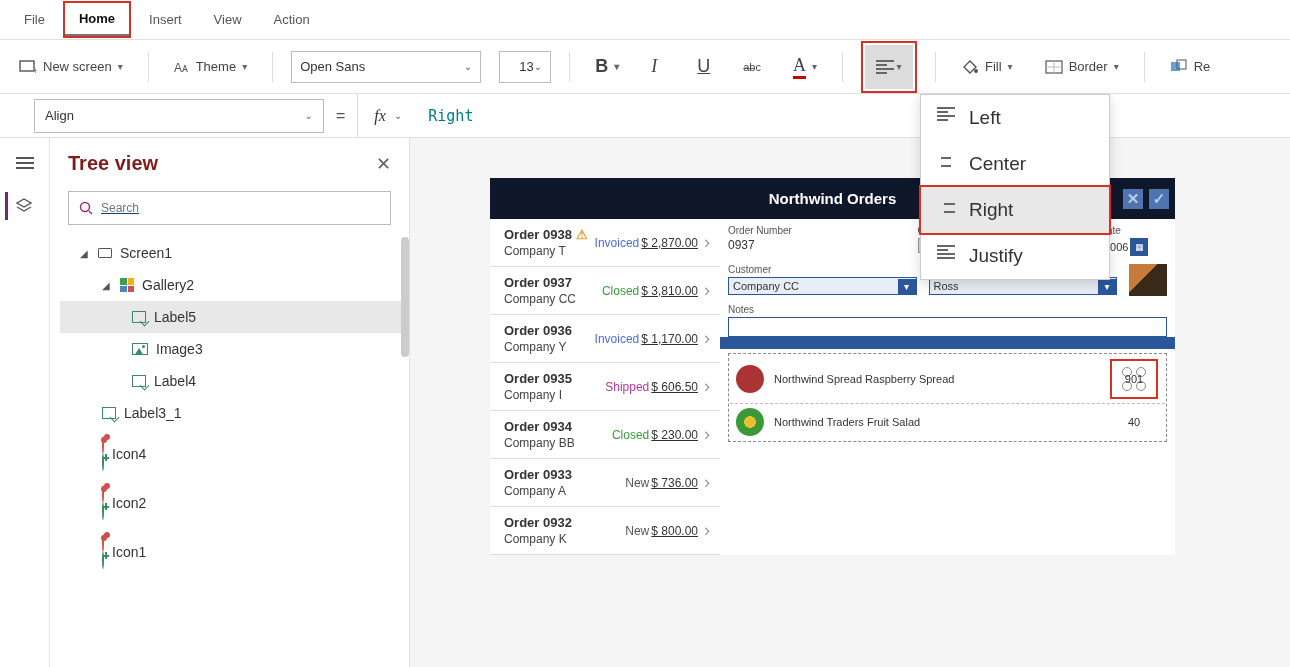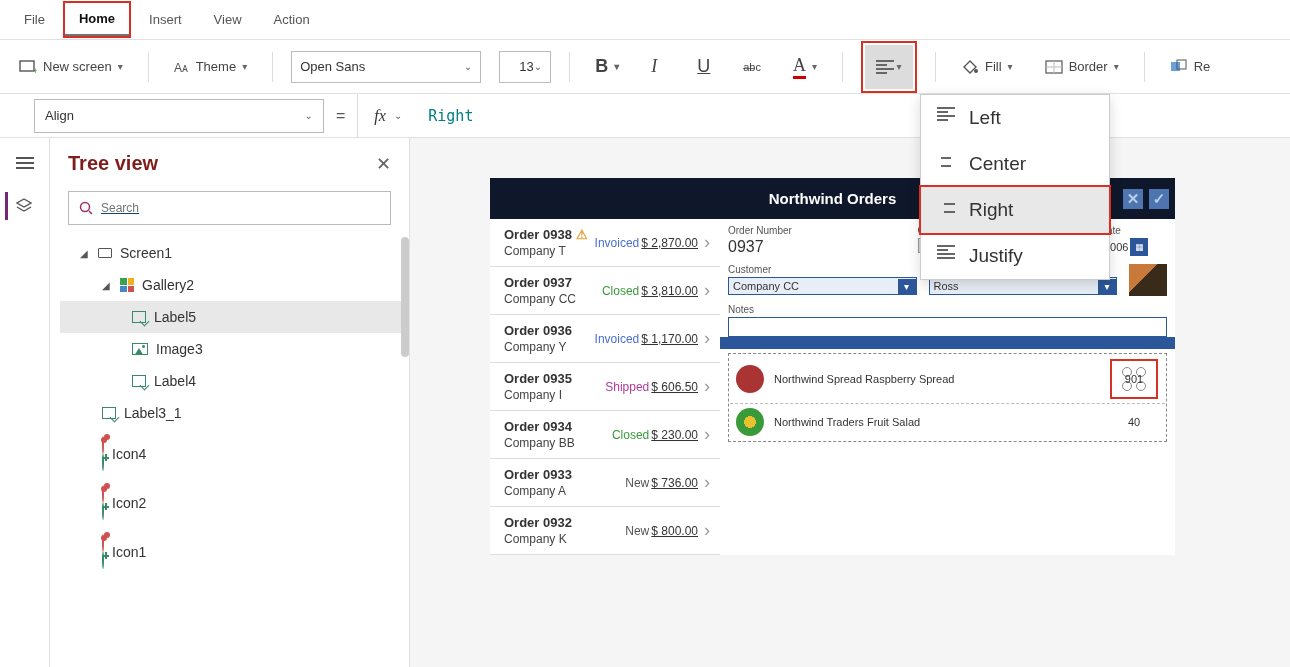--- a/index.html
+++ b/index.html
@@ -86,21 +86,21 @@
 .oi-right{ display:flex; flex-direction:row; align-items:flex-end; gap:2px;}
 .oi-status{ font-size:12px;}
 .st-invoiced{color:#4a6fd0;} .st-closed{color:#3a9a3a;} .st-shipped{color:#b03a9a;} .st-new{color:#555;}
 .oi-amt{ font-size:12px; color:#333;text-decoration:underline;}
 .chevr{ color:#999; font-size:18px; margin-left:6px;}
 
 .order-detail{ flex:1; padding:6px 8px 8px 8px; font-size:11px;}
 .drow{ display:flex; gap:12px; margin-bottom:8px;}
 .dfield{ display:flex; flex-direction:column; gap:2px; flex:1;}
 .dlabel{ color:#555; font-size:10px;}
-.dval{ font-size:16px;}
+.dval{ font-size:12px;}
 .chip{ background:#d8d8d8; border:1px solid #999; padding:1px 6px; font-size:10px; display:inline-block;}
 .dsel{ border:1.5px solid #2b579a; display:flex; align-items:center; justify-content:space-between; padding:2px 4px; font-size:11px; color:#333; background:#e8eef7;}
 .dsel .dd{ width:18px; background:#2b579a; color:#fff; text-align:center; font-size:10px; margin:-2px -4px -2px 0; padding:2px 0;}
 .avatar{ width:38px; height:32px; background:linear-gradient(135deg,#c87a3a 40%,#3a2a1a 40%);}
 .notes{ border:1.5px solid #2b579a; height:20px; width:100%;}
 .bluebar{ height:12px; background:#2b579a; margin: -6px -8px 4px -8px;}
 .line-items{ border:1px dashed #888; padding:1px; margin-top:2px;}
 .li-row{ display:flex; align-items:center; gap:10px; padding:4px 6px; border-bottom:1px dashed #bbb;}
 .li-row:last-child{border:none;}
 .li-img{ width:28px; height:28px; background:#a33; border-radius:50%;}

